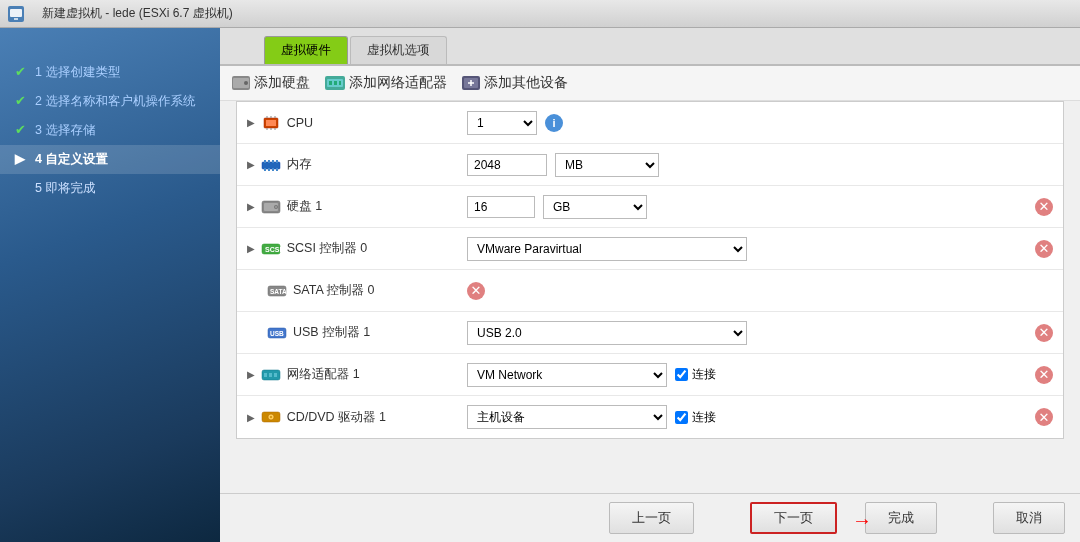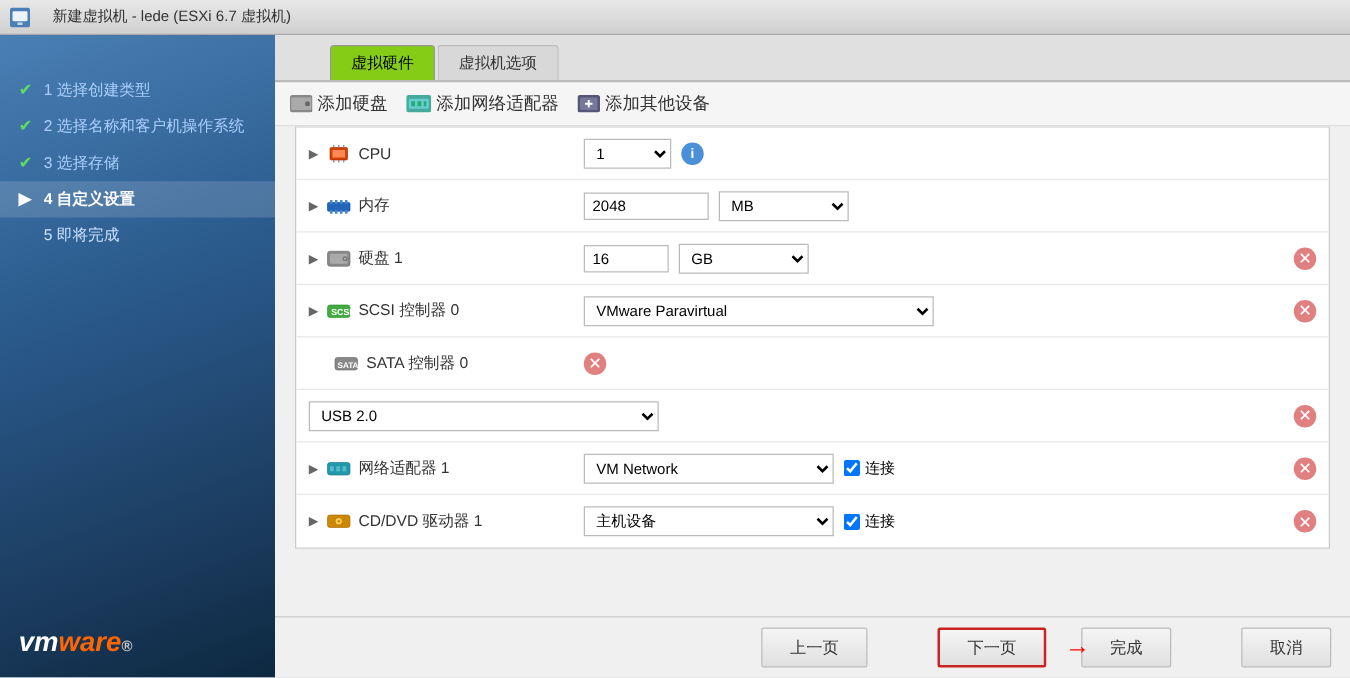--- a/index.html
+++ b/index.html
@@ -270,23 +270,20 @@
       </div>
       <div class="sidebar-step active">
         <span class="step-arrow">▶</span>
         <span>4 自定义设置</span>
       </div>
       <div class="sidebar-step">
         <span class="step-empty"> </span>
         <span>5 即将完成</span>
       </div>
     </div>
-    <div class="vmware-logo">
-      <span style="color:#fff;font-style:italic;">vm</span><span style="color:#ff6600;font-style:italic;">ware</span><span style="font-size:12px;color:#ccc;">®</span>
-    </div>
   </div>
 
   <div class="content-area">
 
     <div class="tabs-bar">
       <div class="tab active">虚拟硬件</div>
       <div class="tab">虚拟机选项</div>
     </div>
 
     <div class="toolbar">
@@ -358,21 +355,21 @@
               <rect x="11" y="3" width="2" height="3" fill="#4488cc"></rect>
               <rect x="15" y="3" width="2" height="3" fill="#4488cc"></rect>
               <rect x="3" y="11" width="2" height="3" fill="#4488cc"></rect>
               <rect x="7" y="11" width="2" height="3" fill="#4488cc"></rect>
               <rect x="11" y="11" width="2" height="3" fill="#4488cc"></rect>
               <rect x="15" y="11" width="2" height="3" fill="#4488cc"></rect>
             </svg>
             <span>内存</span>
           </div>
           <div class="row-controls">
-            <input type="text" value="2048" style="width: 100px;">
+            <input type="text" value="2048" style="width: 80px;">
             <select class="select-unit">
               <option>MB</option>
               <option>GB</option>
             </select>
           </div>
         </div>
 
         <div class="form-row">
           <div class="row-label">
             <span class="expand-arrow">▶</span>
@@ -422,20 +419,28 @@
               <text x="3" y="11" font-size="6.5" fill="#fff" font-weight="bold">SATA</text>
             </svg>
             <span>SATA 控制器 0</span>
           </div>
           <div class="row-controls">
             <span class="remove-btn" style="margin-left:0;">✕</span>
           </div>
         </div>
 
         <div class="form-row">
+          <div class="row-label">
+            <span class="step-empty" style="min-width:14px;"> </span>
+            <svg width="20" height="16" viewBox="0 0 20 16">
+              <rect x="1" y="3" width="18" height="10" rx="2" fill="#4477cc" stroke="#2255aa" stroke-width="0.5"></rect>
+              <text x="3" y="11" font-size="6.5" fill="#fff" font-weight="bold">USB</text>
+            </svg>
+            <span>USB 控制器 1</span>
+          </div>
           <div class="row-controls">
             <select class="select-full">
               <option>USB 2.0</option>
               <option>USB 3.0</option>
             </select>
             <span class="remove-btn">✕</span>
           </div>
         </div>
 
         <div class="form-row">

